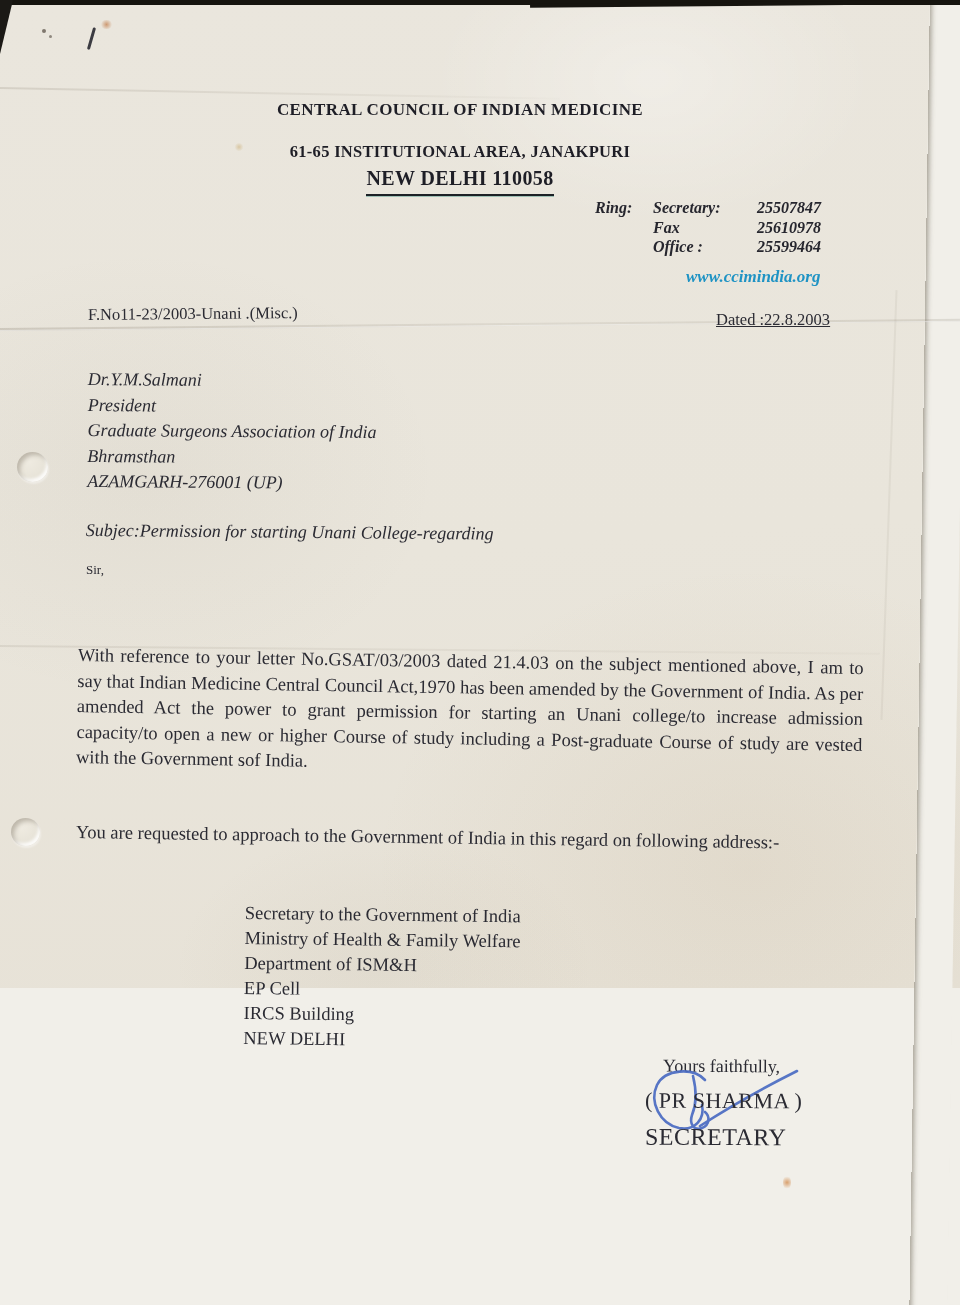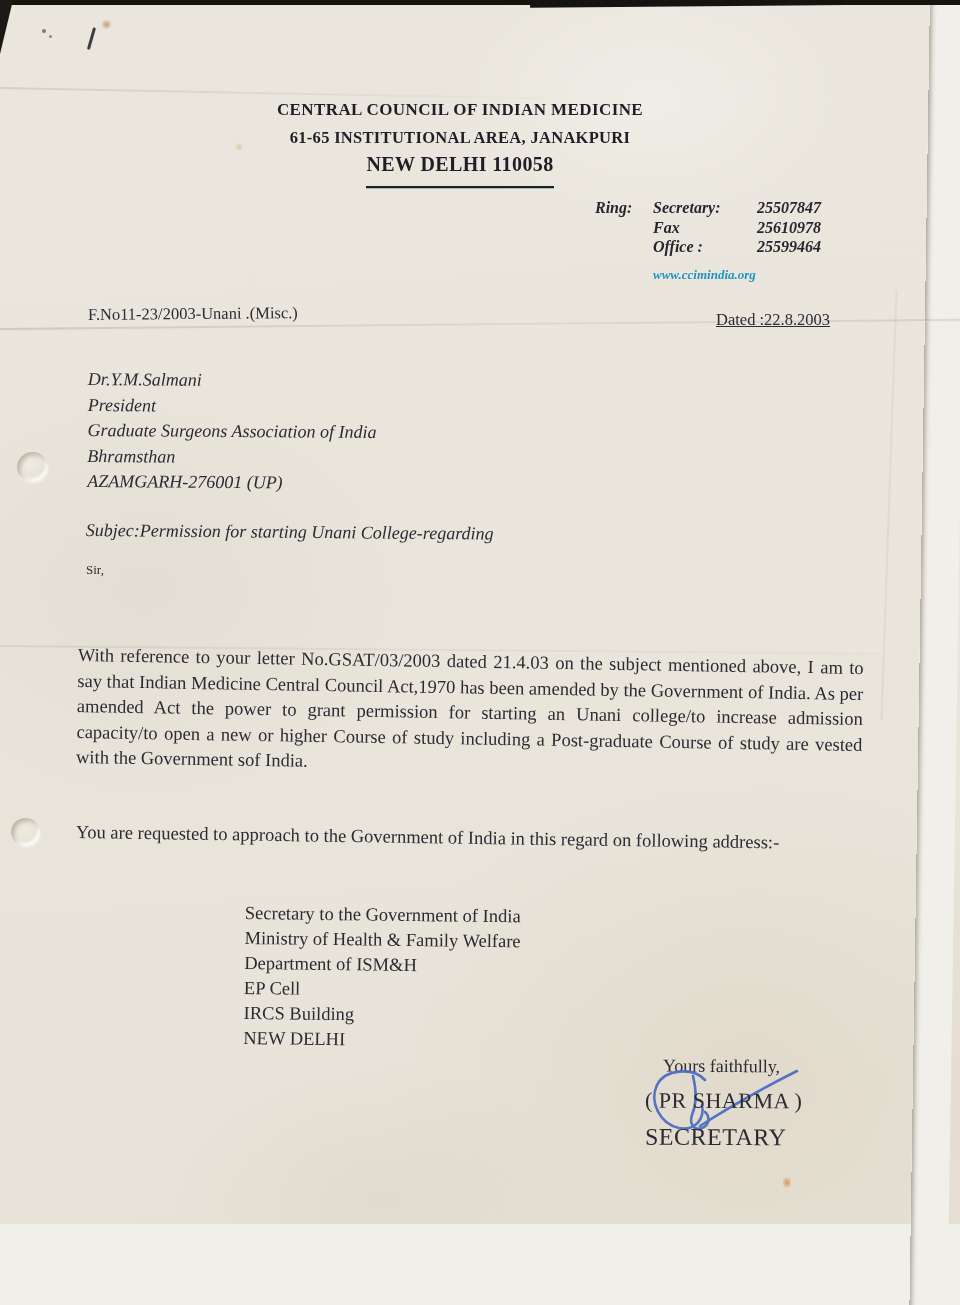--- a/index.html
+++ b/index.html
@@ -4,21 +4,21 @@
 <style>
   html,body{margin:0;padding:0;}
   body{
     width:960px;height:1305px;
     background:#f1efe9;
     font-family:"Liberation Serif","DejaVu Serif",serif;
     overflow:hidden;
   }
   .paper{
     position:relative;
-    width:960px;height:1224px;
+    width:960px;height:988px;
     color:#2b2b33;
     background:
       radial-gradient(ellipse 340px 220px at 68% 8%, rgba(255,255,255,0.30), rgba(255,255,255,0) 65%),
       radial-gradient(ellipse 420px 320px at 15% 48%, rgba(125,113,92,0.06), rgba(125,113,92,0) 70%),
       radial-gradient(ellipse 520px 420px at 78% 88%, rgba(168,140,96,0.10), rgba(168,140,96,0) 72%),
       radial-gradient(ellipse 300px 200px at 40% 98%, rgba(150,135,105,0.08), rgba(150,135,105,0) 70%),
       linear-gradient(176deg,#eae6dd 0%,#e9e5db 55%,#e7e2d7 100%);
   }
   
   .scan-edge{
@@ -45,27 +45,27 @@
   .stain{position:absolute;border-radius:50%;}
   .stain-1{left:100px;top:20px;width:13px;height:9px;background:radial-gradient(circle,rgba(186,104,46,0.60),rgba(186,104,46,0) 70%);}
   .stain-2{left:783px;top:1175px;width:8px;height:15px;background:radial-gradient(circle,rgba(204,118,44,0.65),rgba(204,118,44,0) 72%);}
   .stain-3{left:234px;top:143px;width:10px;height:8px;background:radial-gradient(circle,rgba(190,150,70,0.38),rgba(190,150,70,0) 70%);}
   .speck-1{left:42px;top:29px;width:4px;height:4px;background:rgba(70,60,50,0.65);}
   .speck-2{left:49px;top:35px;width:3px;height:3px;background:rgba(70,60,50,0.55);}
   .pen-mark{position:absolute;left:90px;top:27px;width:2.5px;height:23px;background:#3c3c42;transform:rotate(16deg);border-radius:2px;}
   
   .letterhead{position:absolute;top:100px;left:0;width:920px;text-align:center;color:#1e1e26;}
   .org-name{font-weight:bold;font-size:17px;letter-spacing:0.4px;}
-  .addr-line{font-weight:bold;font-size:16.5px;letter-spacing:0.3px;margin-top:8px;}
+  .addr-line{font-weight:bold;font-size:16.5px;letter-spacing:0.3px;margin-top:22px;}
   .city-line{margin-top:5px;font-weight:bold;font-size:20px;letter-spacing:0.4px;}
-  .city-line span{border-bottom:2.5px solid #1c2126;box-shadow:0 1px 0 rgba(20,120,110,0.35);padding-bottom:11px;}
+  .city-line span{border-bottom:2.5px solid #1c2126;box-shadow:0 1px 0 rgba(20,120,110,0.35);padding-bottom:5px;}
   
   .contact{position:absolute;left:595px;top:198px;font-weight:bold;font-style:italic;font-size:16px;color:#26262e;}
   .contact-row{display:grid;grid-template-columns:50px 96px auto;column-gap:8px;line-height:19.5px;}
-  .website{position:absolute;left:653px;top:267px;font-style:italic;font-weight:bold;font-size:13px;}
+  .website{position:absolute;left:686px;top:267px;font-style:italic;font-weight:bold;font-size:17px;}
   
   .file-no{position:absolute;left:88px;top:304px;font-size:16.5px;transform:rotate(-0.5deg);}
   .dated{position:absolute;left:716px;top:310px;font-size:16.5px;text-decoration:underline;}
   
   .addressee{position:absolute;left:88px;top:367px;font-style:italic;font-size:18px;line-height:25.5px;transform:rotate(0.4deg);transform-origin:top left;}
   .subject{position:absolute;left:86px;top:520px;font-style:italic;font-size:18px;transform:rotate(0.5deg);transform-origin:top left;}
   .salutation{position:absolute;left:86px;top:562px;font-size:13px;}
   
   .para{position:absolute;font-size:18.5px;line-height:25.5px;text-align:justify;transform-origin:top left;}
   .para-1{left:78px;top:643px;width:786px;transform:rotate(0.95deg);}

